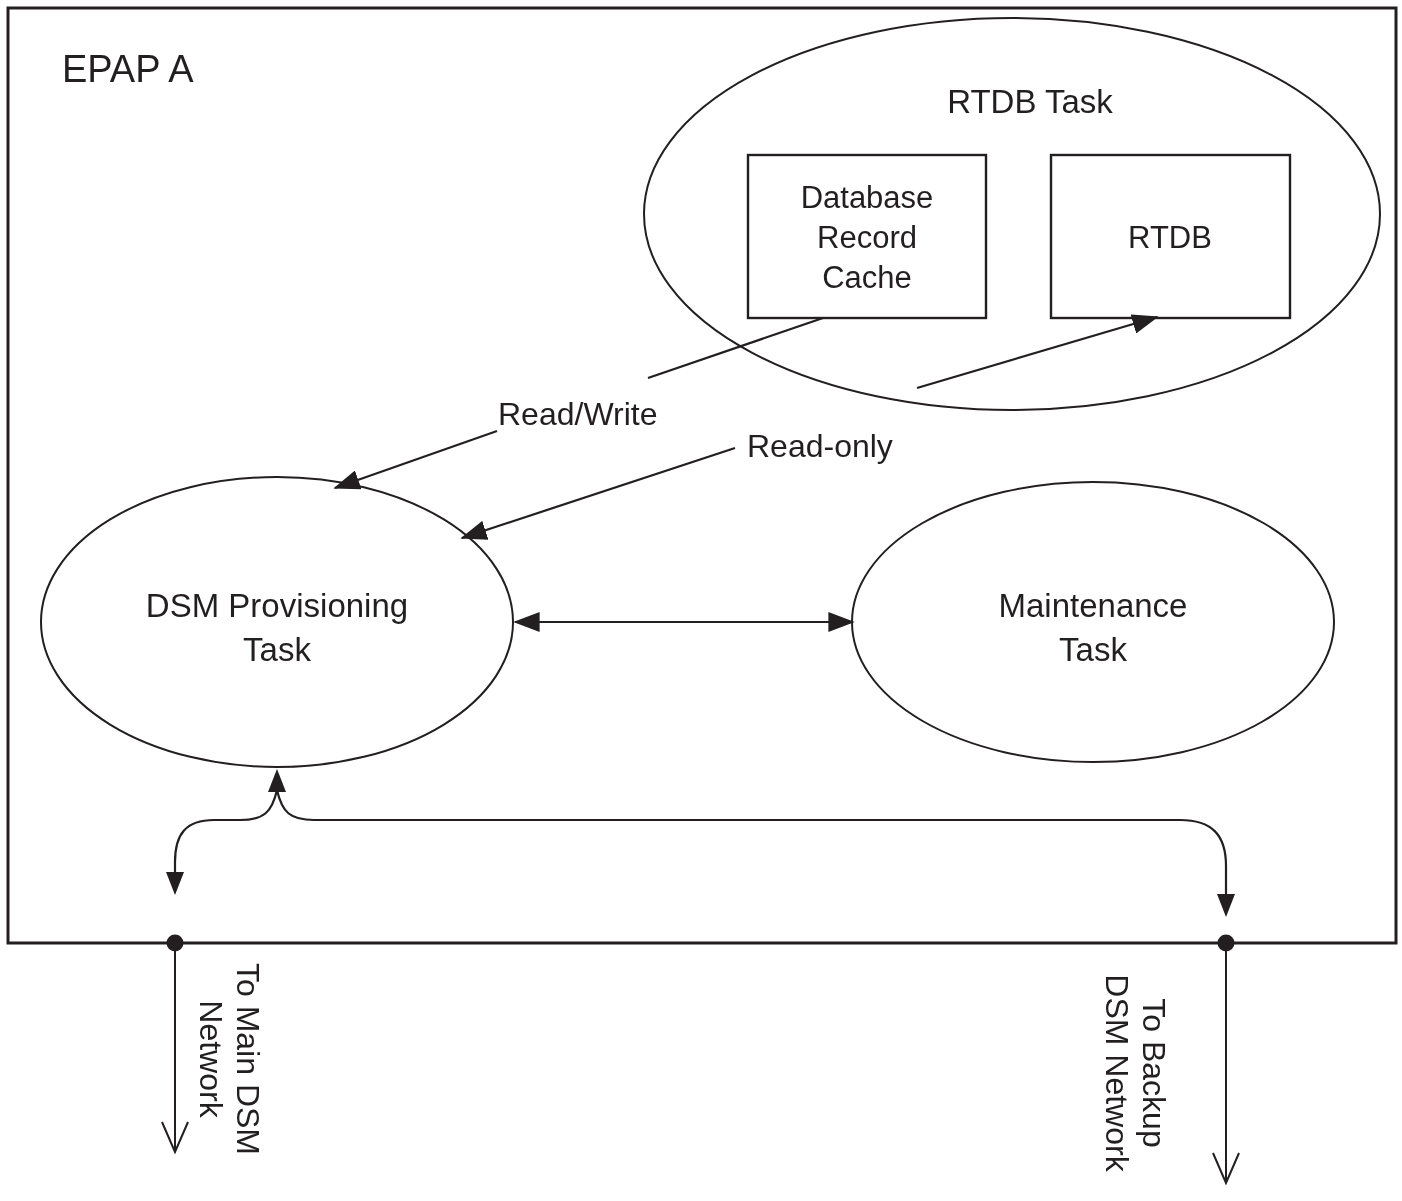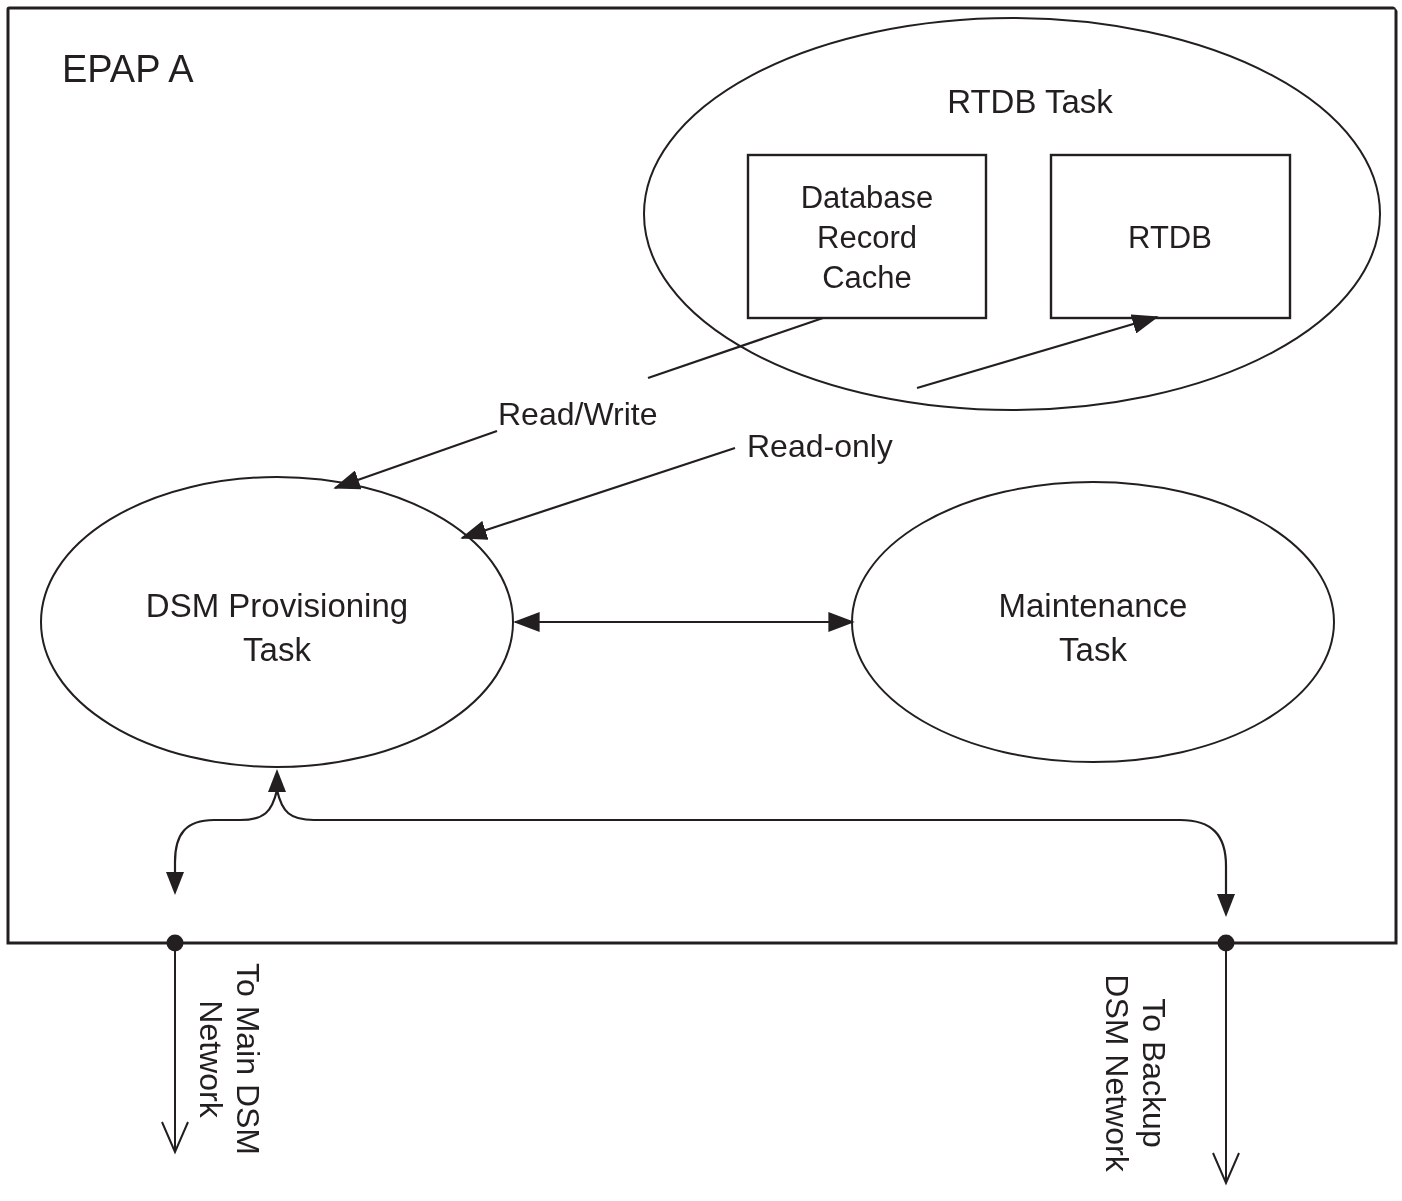--- a/index.html
+++ b/index.html
@@ -1,17 +1,17 @@
 <!DOCTYPE html>
 <html style="--ink: #231f20; --bg: #ffffff;"><head>
 <meta charset="utf-8">
 <style>
   :root { --ink:#231f20; --bg:#ffffff; }
   html,body { margin:0; padding:0; background:var(--bg); }
-  .stage { width:1402px; height:1201px; position:relative; background:var(--bg); overflow:hidden;border-radius:25px; }
+  .stage { width:1402px; height:1201px; position:relative; background:var(--bg); overflow:hidden; }
   svg { display:block; }
   text {
     font-family:"Liberation Sans","DejaVu Sans",sans-serif;
     fill:var(--ink);
   }
   .t-title  { font-size:38px; }
   .t-group  { font-size:33px; }
   .t-node   { font-size:33px; }
   .t-box    { font-size:31px; }
   .t-edge   { font-size:32px; }

